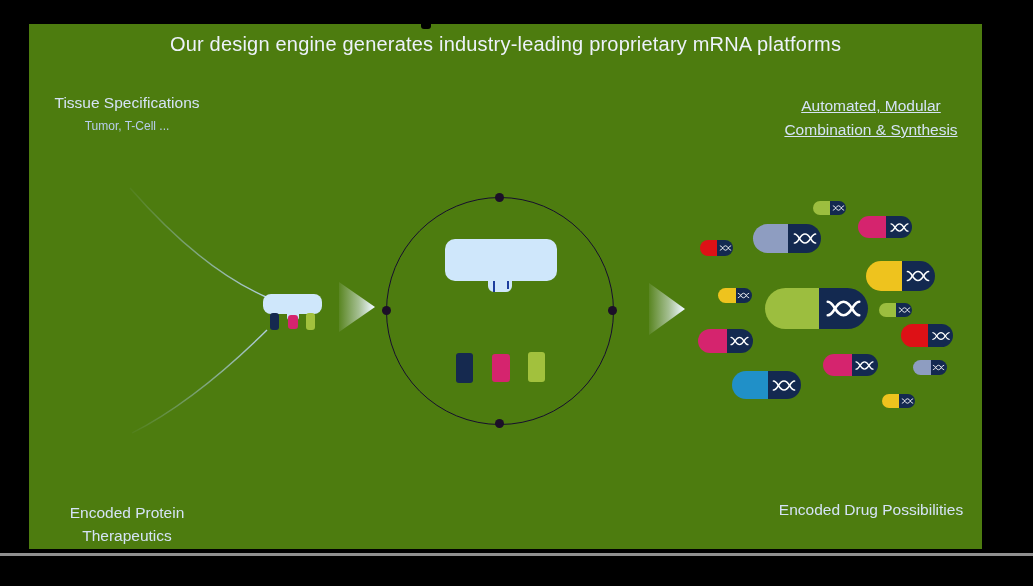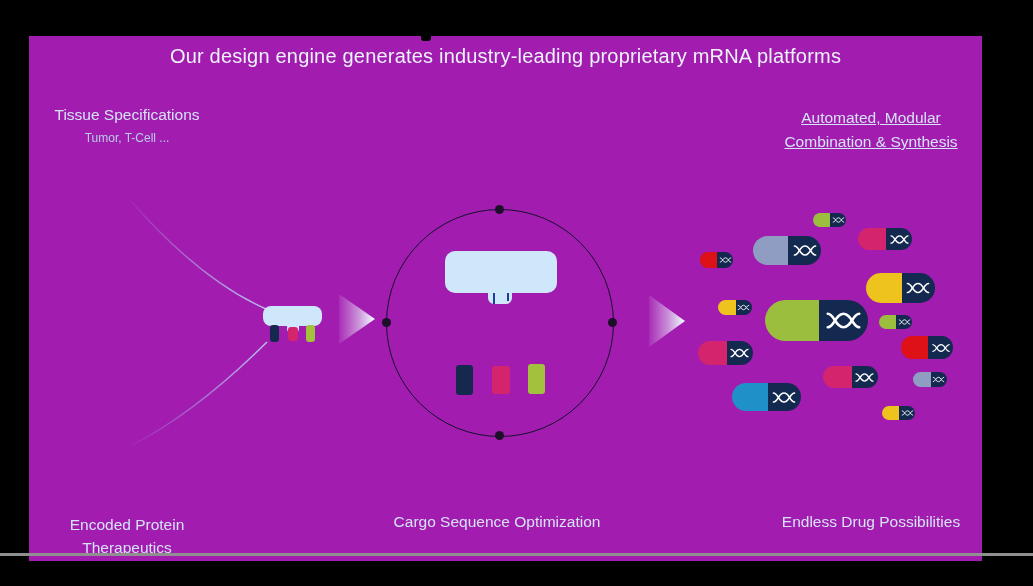--- a/index.html
+++ b/index.html
@@ -2,22 +2,22 @@
 <html><head>
 <meta charset="utf-8">
 <style>
   html,body{margin:0;padding:0;}
   body{
     width:1033px;height:586px;position:relative;overflow:hidden;
     background:#000000;
     font-family:"Liberation Sans", sans-serif;
   }
   .slide{
-    position:absolute;left:29px;top:36px;width:953px;height:525px;
-    background:#a21caf;
+    position:absolute;left:29px;top:24px;width:953px;height:525px;
+    background:#4d7c0f;
   }
   .abs{position:absolute;}
   .title{
     position:absolute;left:0;right:0;top:9px;text-align:center;
     font-size:20px;font-weight:400;color:#edf2fb;letter-spacing:.2px;
   }
   .label{
     font-size:15.5px;color:#d5e3f6;text-align:center;font-weight:400;
   }
   .sub-label{
@@ -115,21 +115,20 @@
   <div class="abs slab big-slab"></div>
   <div class="abs big-tab"></div>
   <div class="abs tab-cut" style="left:464px;top:257px;width:2px;height:11px;"></div>
   <div class="abs tab-cut" style="left:478px;top:257px;width:2px;height:8px;"></div>
   <div>
       <div class="bar" style="left: 427px; top: 329px; width: 17px; height: 30px; background: rgb(21, 41, 79);"></div>
       <div class="bar" style="left: 463px; top: 330px; width: 18px; height: 28px; background: rgb(213, 36, 110);"></div>
       <div class="bar" style="left: 499px; top: 328px; width: 17px; height: 30px; background: rgb(162, 193, 61);"></div>
     </div>
 
-  <div class="abs label" style="left:348px;top:477px;width:240px;">Cargo Sequence Optimization</div>
 
   <div class="flow-arrow arrow-right"></div>
 
   <div class="abs label two-line" style="left:742px;top:70px;width:200px;text-decoration:underline;">Automated, Modular Combination &amp; Synthesis</div>
 
   <div>
       <div class="capsule" style="left: 784px; top: 177px; width: 33px; height: 14px;">
         <div class="cap-left" style="background: rgb(156, 190, 63);"></div>
         <div class="cap-right" style="background: rgb(19, 41, 80);">
           <svg width="13" height="8" viewBox="0 0 52 26" fill="none">
@@ -250,17 +249,17 @@
         <div class="cap-left" style="background: rgb(238, 195, 30);"></div>
         <div class="cap-right" style="background: rgb(19, 41, 80);">
           <svg width="13" height="8" viewBox="0 0 52 26" fill="none">
             <path d="M5,4 C14,4 15,22 26,22 C37,22 38,4 47,4" stroke="#ffffff" stroke-width="3.4" stroke-linecap="round"></path>
             <path d="M5,22 C14,22 15,4 26,4 C37,4 38,22 47,22" stroke="#ffffff" stroke-width="3.4" stroke-linecap="round"></path>
           </svg>
         </div>
       </div>
     </div>
 
-  <div class="abs label" style="left:722px;top:477px;width:240px;">Endless Drug Possibilities</div>
+  <div class="abs label" style="left:722px;top:477px;width:240px;">Encoded Drug Possibilities</div>
 
 </div>
 
 <div class="divider"></div>
 
 </body></html>

